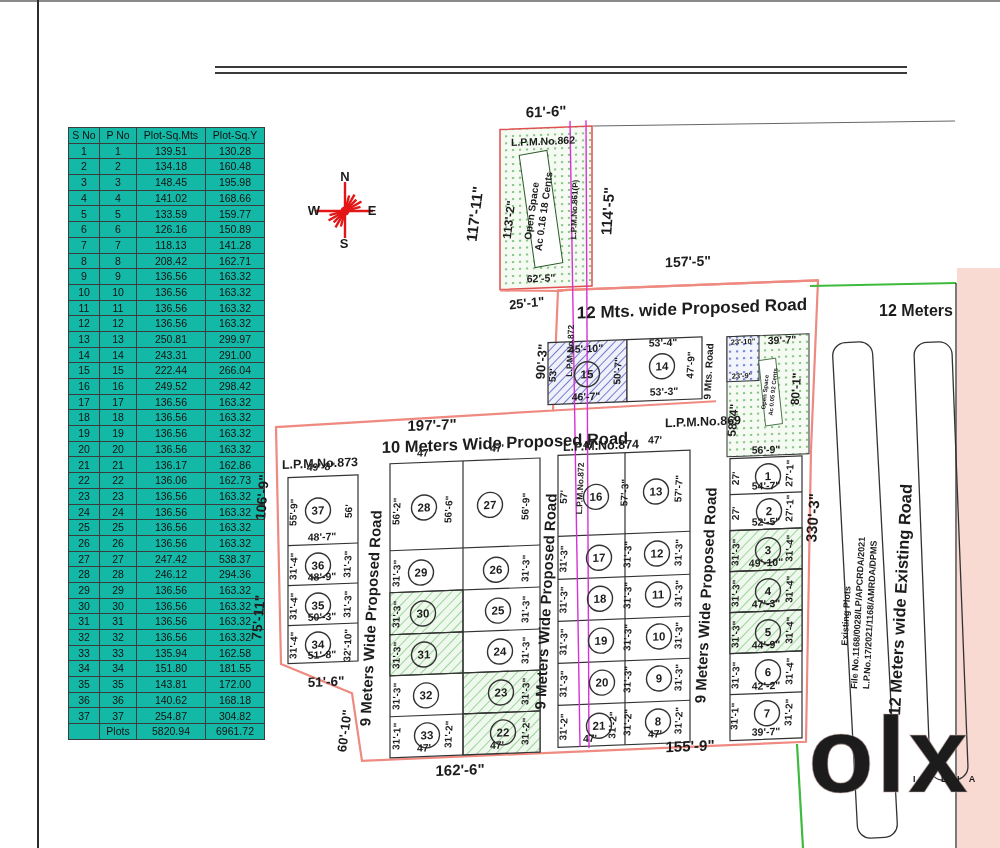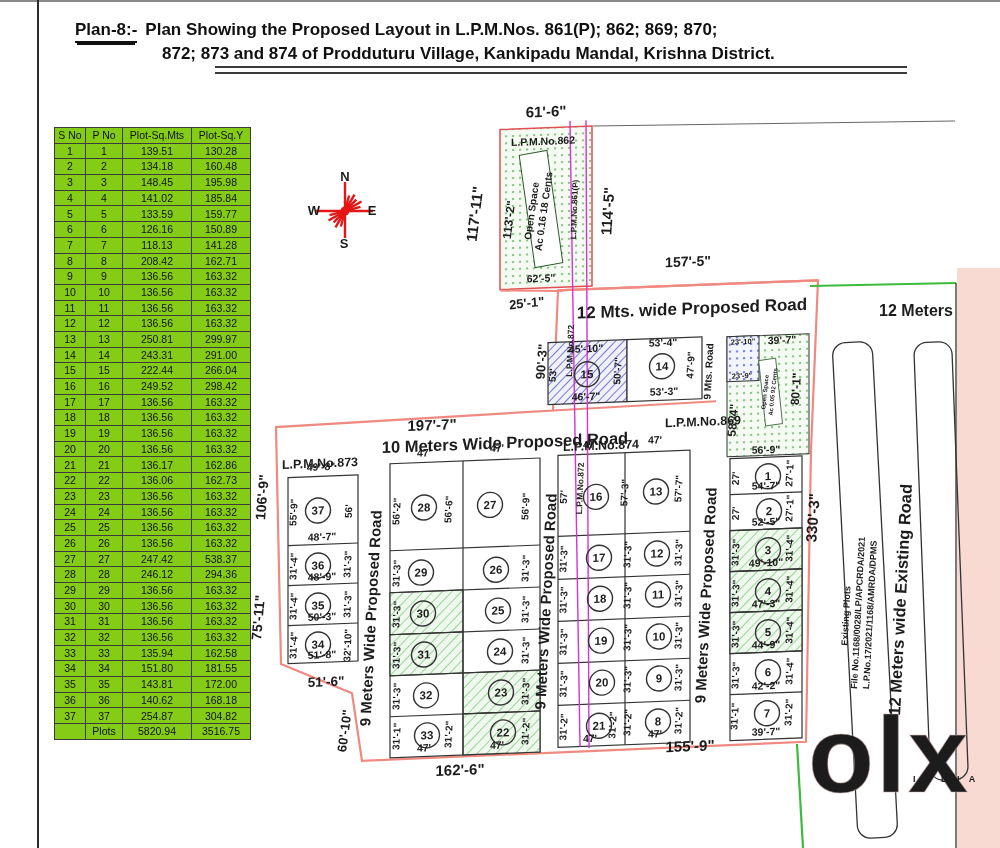--- a/index.html
+++ b/index.html
@@ -5,40 +5,38 @@
   html,body{margin:0;padding:0;background:#ffffff;}
   .page{position:relative;width:1000px;height:848px;background:#ffffff;
         font-family:"Liberation Sans",sans-serif;overflow:hidden;}
   .topline{position:absolute;left:0;top:0;width:1000px;height:2px;background:#8a8a8a;}
   .frameline{position:absolute;left:37px;top:0;width:2px;height:848px;background:#2b2b2b;}
   .title{position:absolute;top:20px;left:75px;font-size:17px;font-weight:bold;color:#111;white-space:nowrap;}
   .title2{position:absolute;top:44px;left:162px;font-size:17px;font-weight:bold;color:#111;white-space:nowrap;}
   .plan-label{display:inline-block;border-bottom:2px solid #111;box-shadow:0 4px 0 -2px #111;padding-bottom:1px;margin-right:8px;}
   .dblrule{position:absolute;left:215px;top:66px;width:692px;height:4px;
            border-top:2px solid #3a3a3a;border-bottom:2px solid #3a3a3a;}
-  table.plots{position:absolute;left:54px;top:127px;border-collapse:collapse;
-              font-size:10.5px;color:#111;background:#84cc16;}
+  table.plots{position:absolute;left:68px;top:127px;border-collapse:collapse;
+              font-size:10.5px;color:#111;background:#14b8a6;}
   table.plots th,table.plots td{border:1px solid #3c3c3c;text-align:center;
               padding:0 2px;height:14.7px;line-height:1;font-weight:normal;white-space:nowrap;}
   table.plots th{font-size:10.5px;}
   td.c1{width:26px}td.c2{width:32px}td.c3{width:64px}td.c4{width:54px}
   .pinkstrip{position:absolute;left:957px;top:268px;width:43px;height:580px;background:#f8dad3;}
   svg{position:absolute;left:0;top:0;}
   svg text{font-family:"Liberation Sans",sans-serif;font-weight:600;fill:#1c1c1c;}
 </style>
 </head>
 <body>
 
 <div class="page">
   <div class="topline"></div>
   <div class="frameline"></div>
   <div class="pinkstrip"></div>
 
-  <div class="title"><span class="plan-label">Plan-8:-</span><span>Plan Showing the Proposed Layout in L.P.M.Nos. 861(P); 862; 869; 870;</span></div>
-  <div class="title2">872; 873 and 874 of Prodduturu Village, Kankipadu Mandal, Krishna District.</div>
   <div class="dblrule"></div>
 
   <table class="plots">
     <thead>
         <tr>
       <th class="c1">S No</th>
       <th class="c2">P No</th>
       <th class="c3">Plot-Sq.Mts</th>
       <th class="c4">Plot-Sq.Y</th>
     </tr>
@@ -59,21 +57,21 @@
         <tr>
           <td class="c1">3</td>
           <td class="c2">3</td>
           <td class="c3">148.45</td>
           <td class="c4">195.98</td>
         </tr>
         <tr>
           <td class="c1">4</td>
           <td class="c2">4</td>
           <td class="c3">141.02</td>
-          <td class="c4">185.84</td>
+          <td class="c4">168.66</td>
         </tr>
         <tr>
           <td class="c1">5</td>
           <td class="c2">5</td>
           <td class="c3">133.59</td>
           <td class="c4">159.77</td>
         </tr>
         <tr>
           <td class="c1">6</td>
           <td class="c2">6</td>
@@ -263,21 +261,21 @@
         <tr>
           <td class="c1">37</td>
           <td class="c2">37</td>
           <td class="c3">254.87</td>
           <td class="c4">304.82</td>
         </tr>
         <tr>
           <td class="c1"></td>
           <td class="c2">Plots</td>
           <td class="c3">5820.94</td>
-          <td class="c4">3516.75</td>
+          <td class="c4">6961.72</td>
         </tr>
       </tbody>
   </table>
 
   <svg width="1000" height="848" viewBox="0 0 1000 848">
     <defs>
       <pattern id="dotsGreen" width="7" height="7" patternUnits="userSpaceOnUse">
         <rect width="7" height="7" fill="#f5fbf2"></rect>
           <circle cx="2" cy="2" r="1" fill="#55aa55"></circle>
       </pattern>

